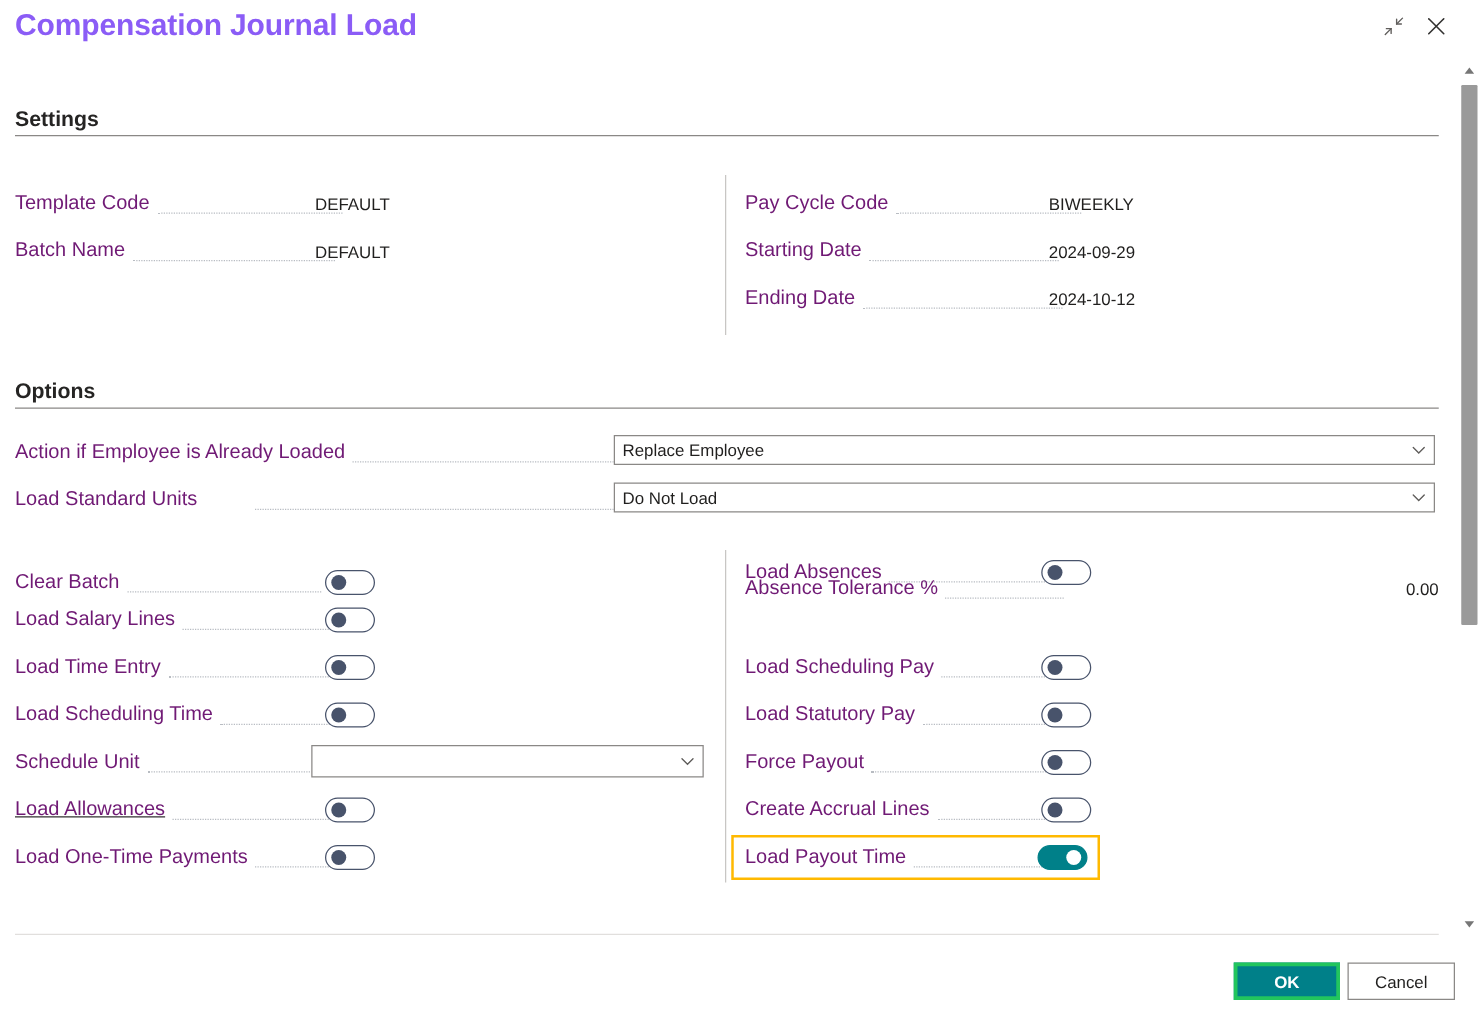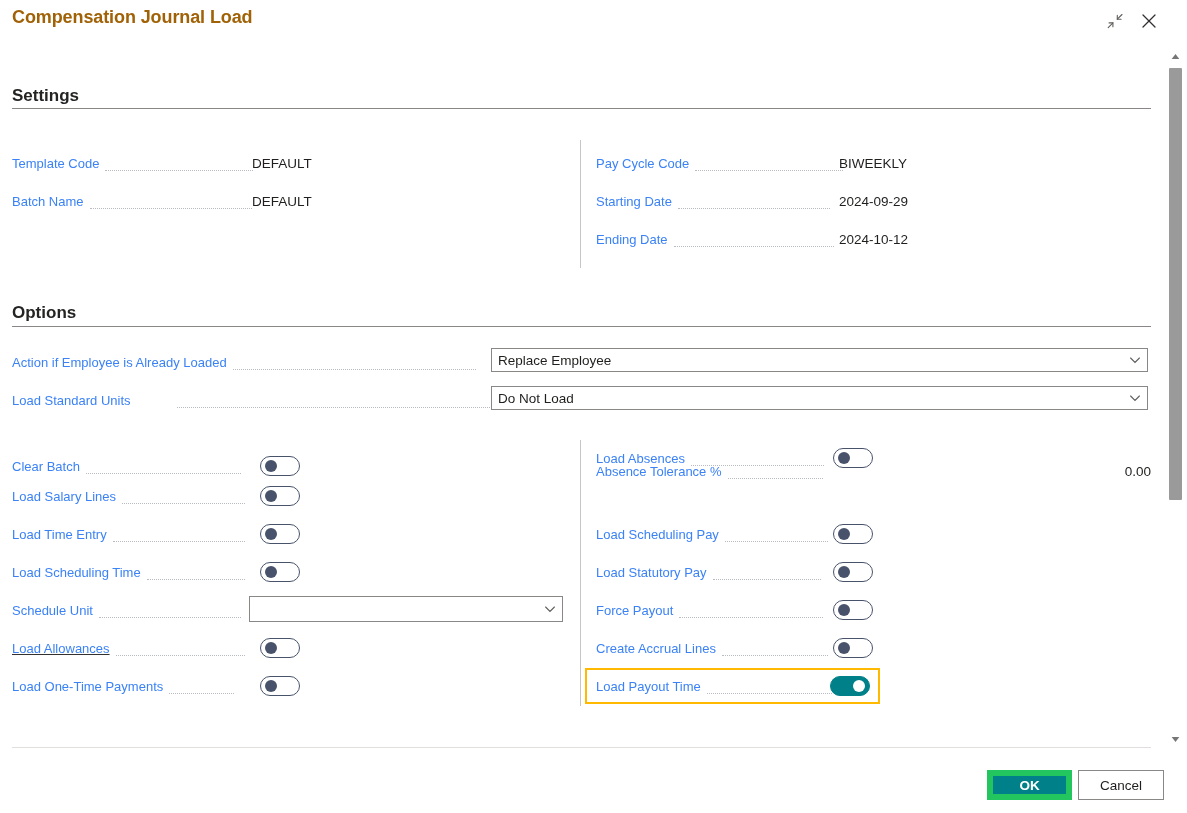--- a/index.html
+++ b/index.html
@@ -18,23 +18,23 @@
 
   
   .titlebar {
     position: absolute;
     left: 0; top: 0;
     width: 1187px; height: 44px;
   }
   .title-text {
     position: absolute;
     left: 12px; top: 7px;
-    font-size: 18px;
+    font-size: 24px;
     font-weight: 600;
-    color: #a16207;
+    color: #8b5cf6;
     letter-spacing: -0.1px;
     white-space: nowrap;
   }
   .win-btn {
     position: absolute;
     top: 4px;
     width: 34px; height: 34px;
     display: flex;
     align-items: center;
     justify-content: center;
@@ -66,22 +66,22 @@
 
   
   .field {
     position: absolute;
     height: 26px;
     display: flex;
     align-items: center;
     white-space: nowrap;
   }
   .flabel {
-    font-size: 13px;
-    color: #3b82f6;
+    font-size: 16px;
+    color: #701a75;
     white-space: nowrap;
   }
   .leader {
     flex: 0 0 auto;
     height: 13px;
     margin: 0 6px;
     align-self: center;
     border-bottom: 1px dotted #b8bcc2;
     position: relative;
     top: 1px;
@@ -182,21 +182,21 @@
     font-weight: 600;
     display: flex;
     align-items: center;
     justify-content: center;
     cursor: pointer;
     user-select: none;
   }
   .btn.primary {
     background: #008089;
     color: #ffffff;
-    border: 6px solid #22c55e;
+    border: 3px solid #22c55e;
     left: 987px; top: 770px;
     width: 85px;
   }
   .btn.secondary {
     background: #ffffff;
     color: #201f1e;
     border: 1px solid #8a8886;
     font-weight: 400;
     left: 1078px; top: 770px;
     width: 86px;

